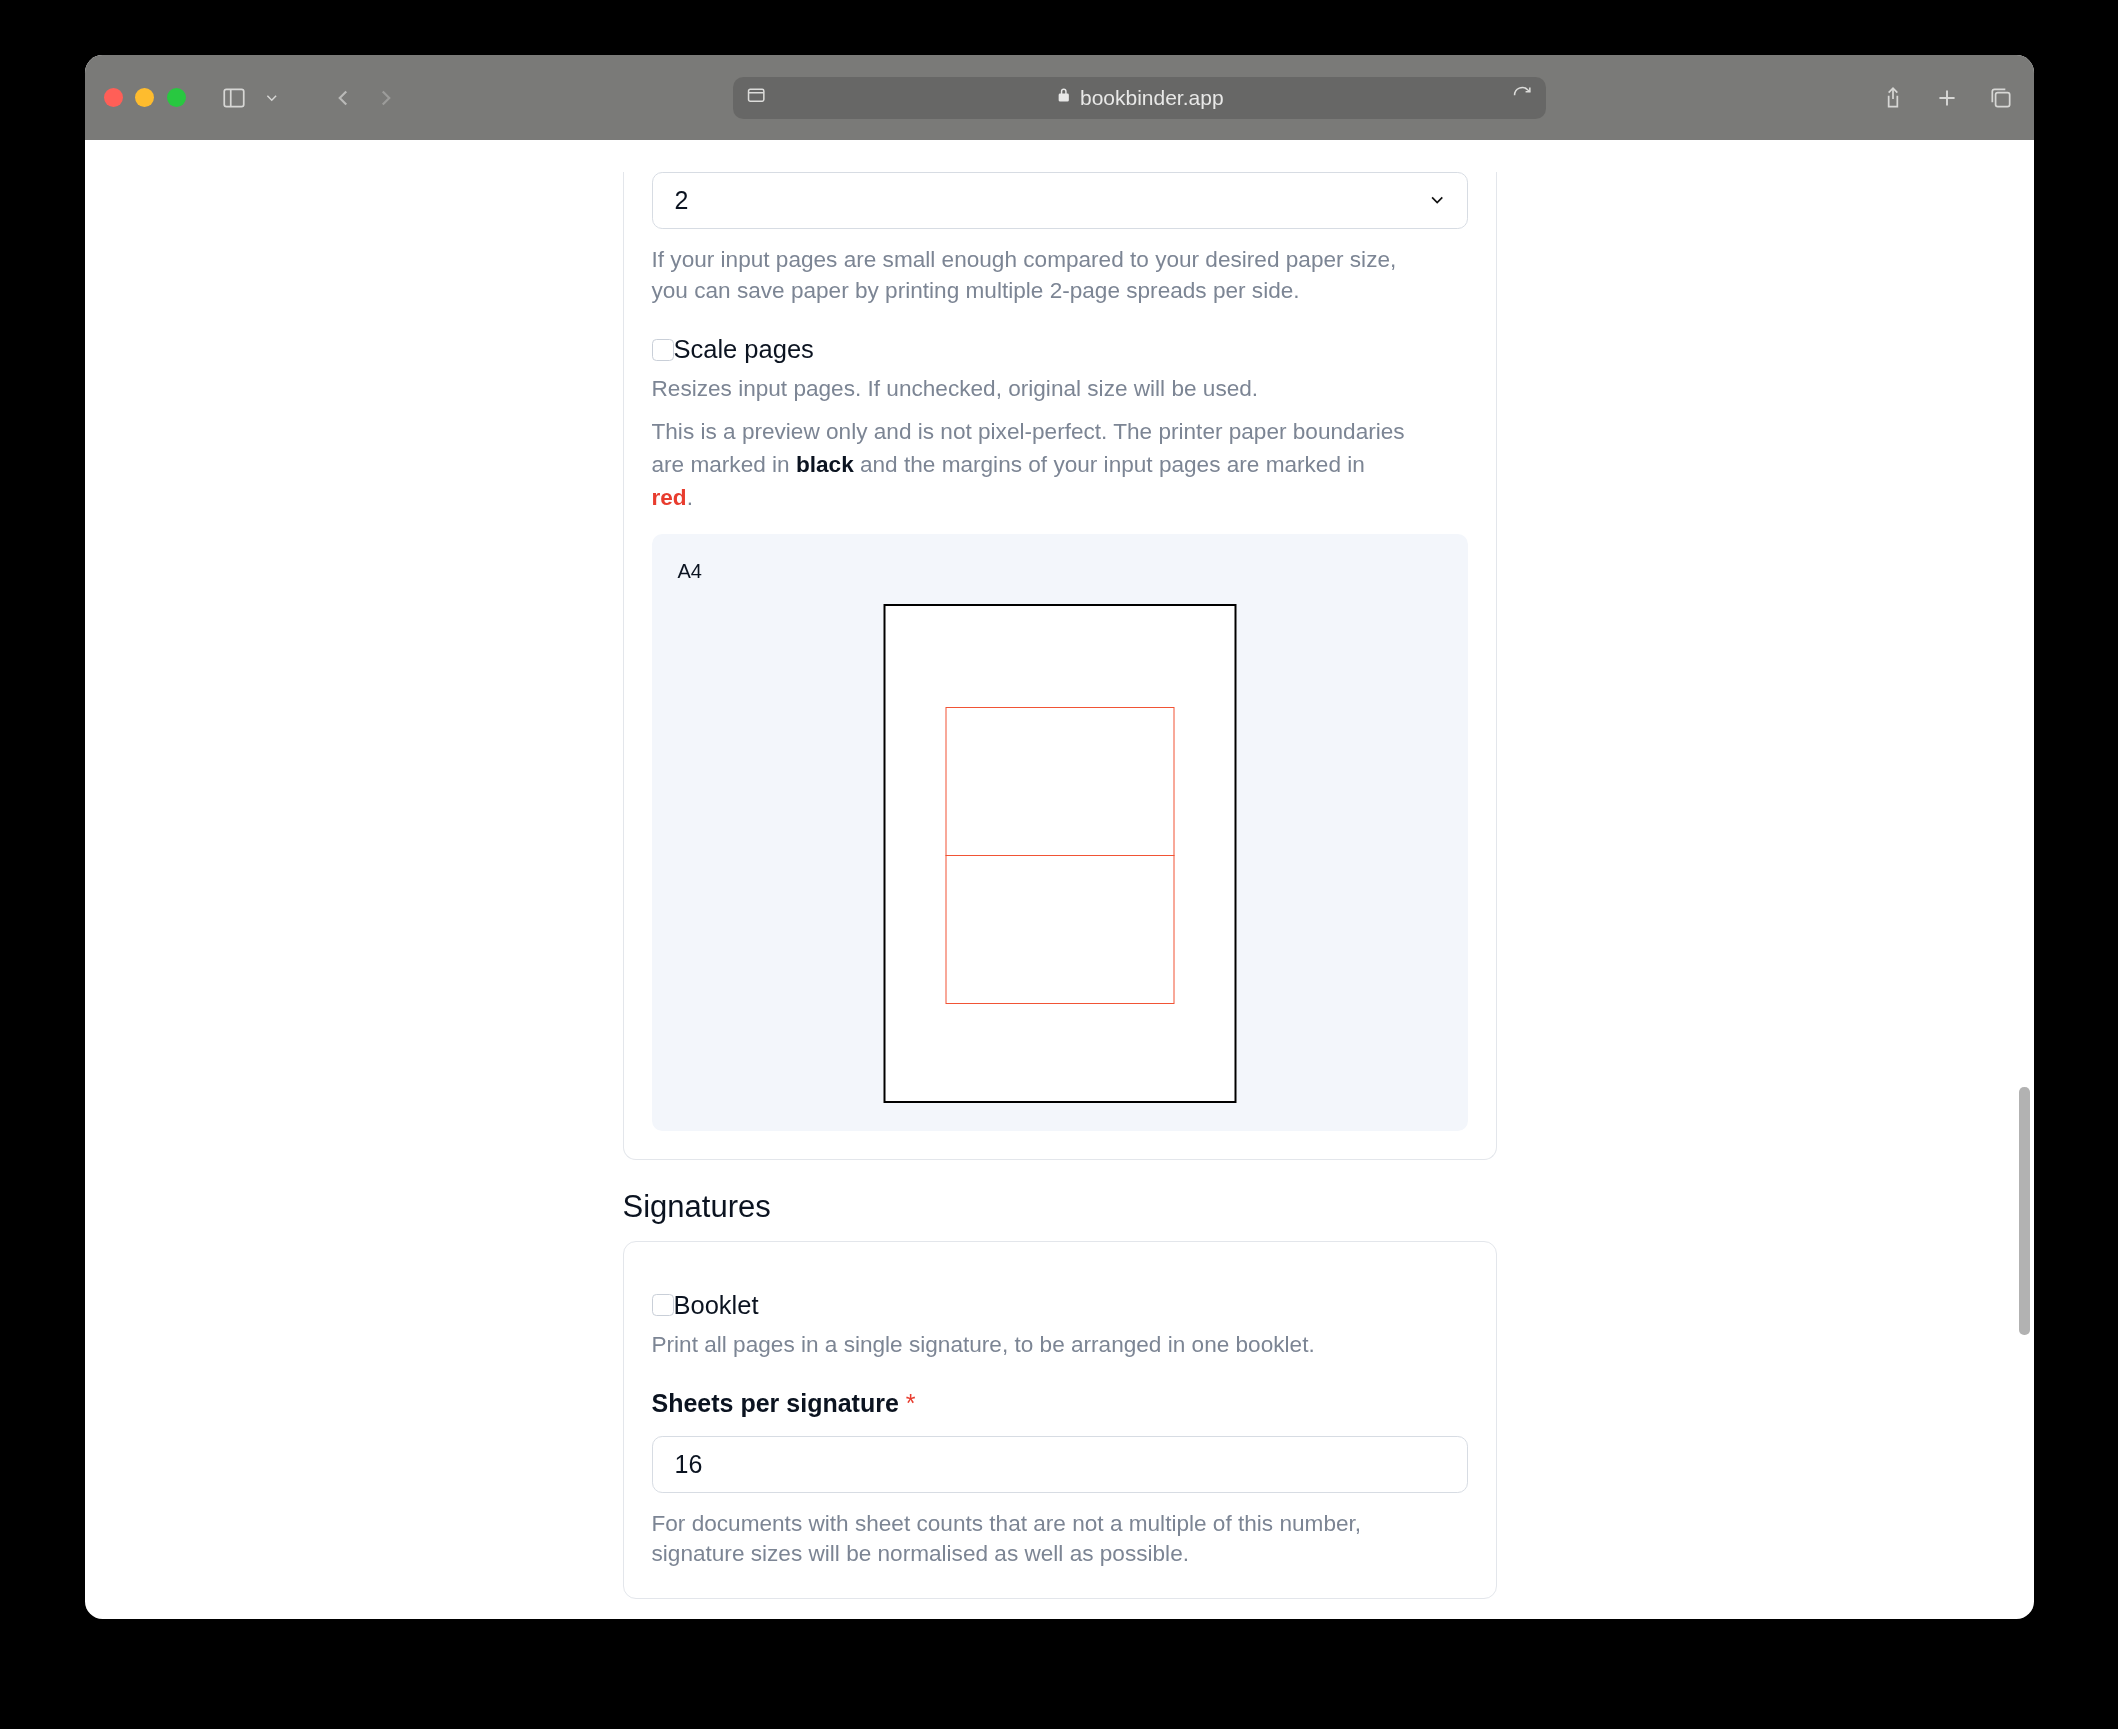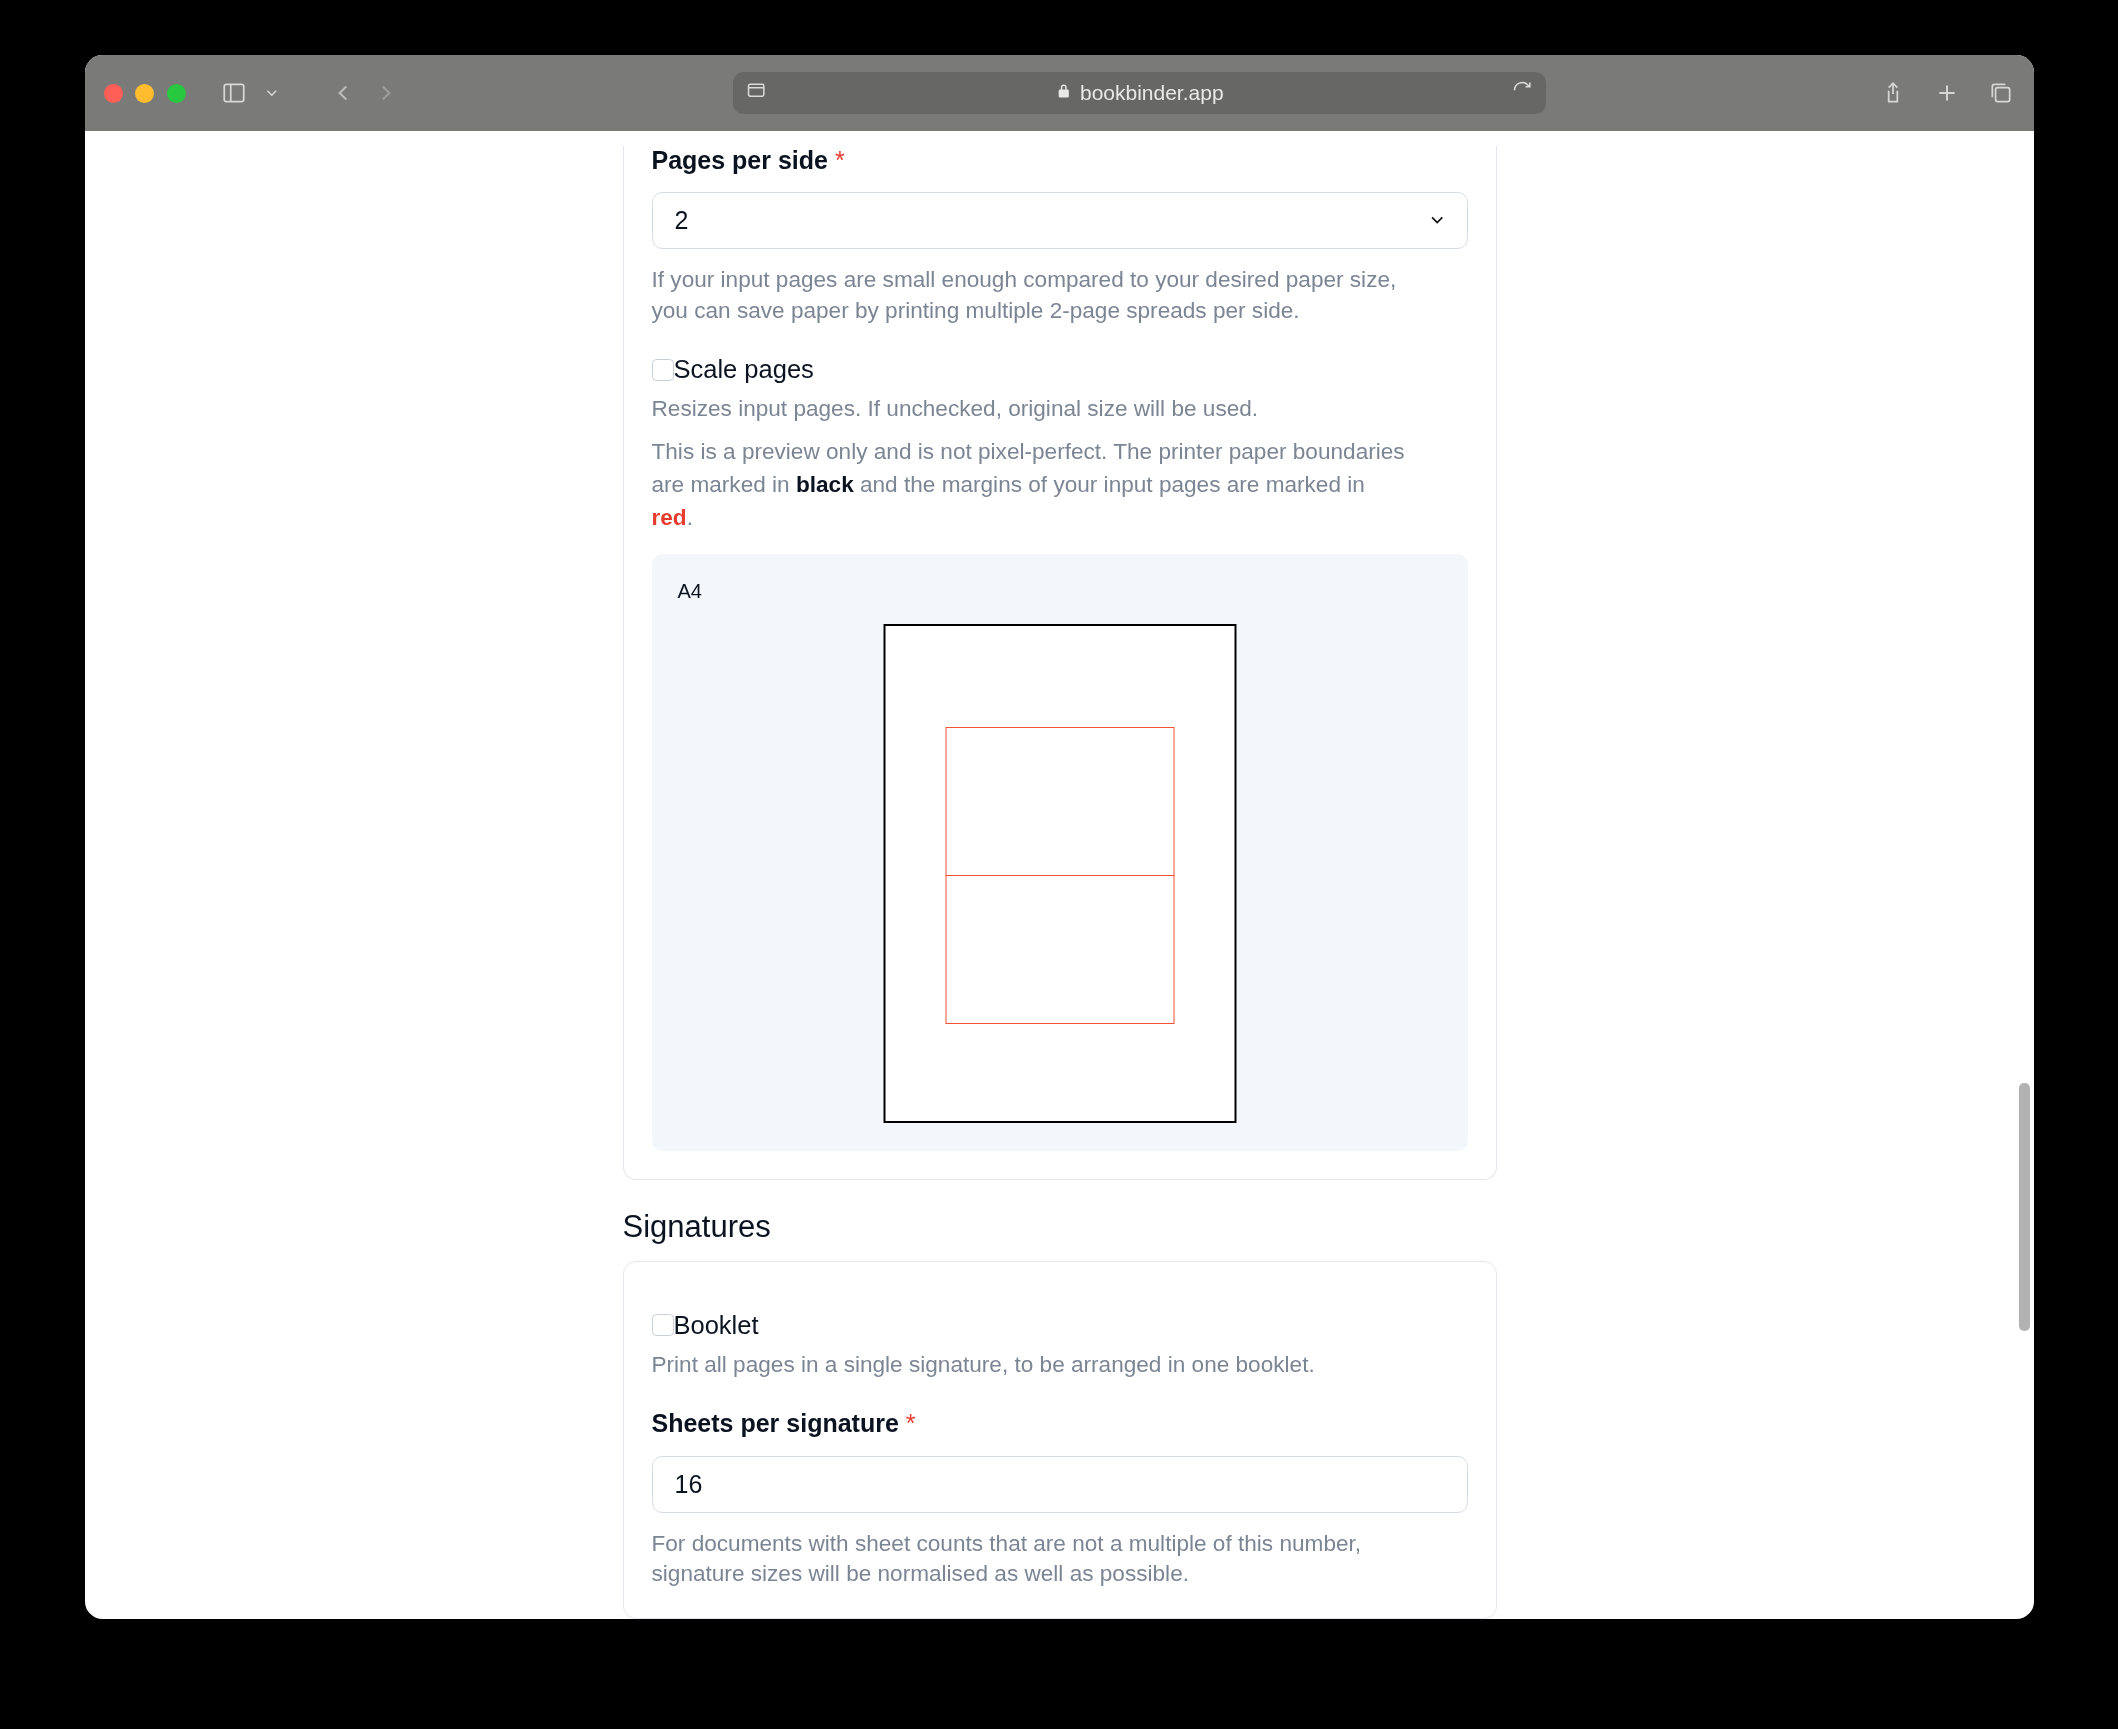--- a/index.html
+++ b/index.html
@@ -18,21 +18,21 @@
       right: 85px;
       bottom: 111px;
       background: #fff;
       border-radius: 17.5px;
       overflow: hidden;
       display: flex;
       flex-direction: column;
       box-shadow: 0 29px 87px rgba(0,0,0,.5);
     }
     .titlebar {
-      height: 76px;
+      height: 85px;
       background: #7a7a78;
       display: flex;
       align-items: center;
       padding: 0 19px;
       gap: 13px;
       flex-shrink: 0;
     }
     .traffic { display:flex; gap:12.4px; align-items:center; }
     .tl-dot { width: 19px; height: 19px; border-radius: 50%; }
     .tl-red { background: #ff5f57; }
@@ -303,24 +303,20 @@
           </svg>
       </div>
     </div>
   </div>
 
   <div class="content">
     <div class="scroll-body">
       <div class="form-column">
 
         <div class="card no-top-border">
-          <div class="form-label first">
-            <span>Pages per side</span>
-            <span class="req">*</span>
-          </div>
           <div class="select-wrap">
             <div class="select-box">
               <span>2</span>
             </div>
             <span class="select-chevron">
               <svg viewBox="0 0 24 24" width="20.4" height="20.4" fill="none" stroke="currentColor" stroke-width="2">
                   <polyline points="6 9 12 15 18 9"></polyline>
                 </svg>
             </span>
           </div>

